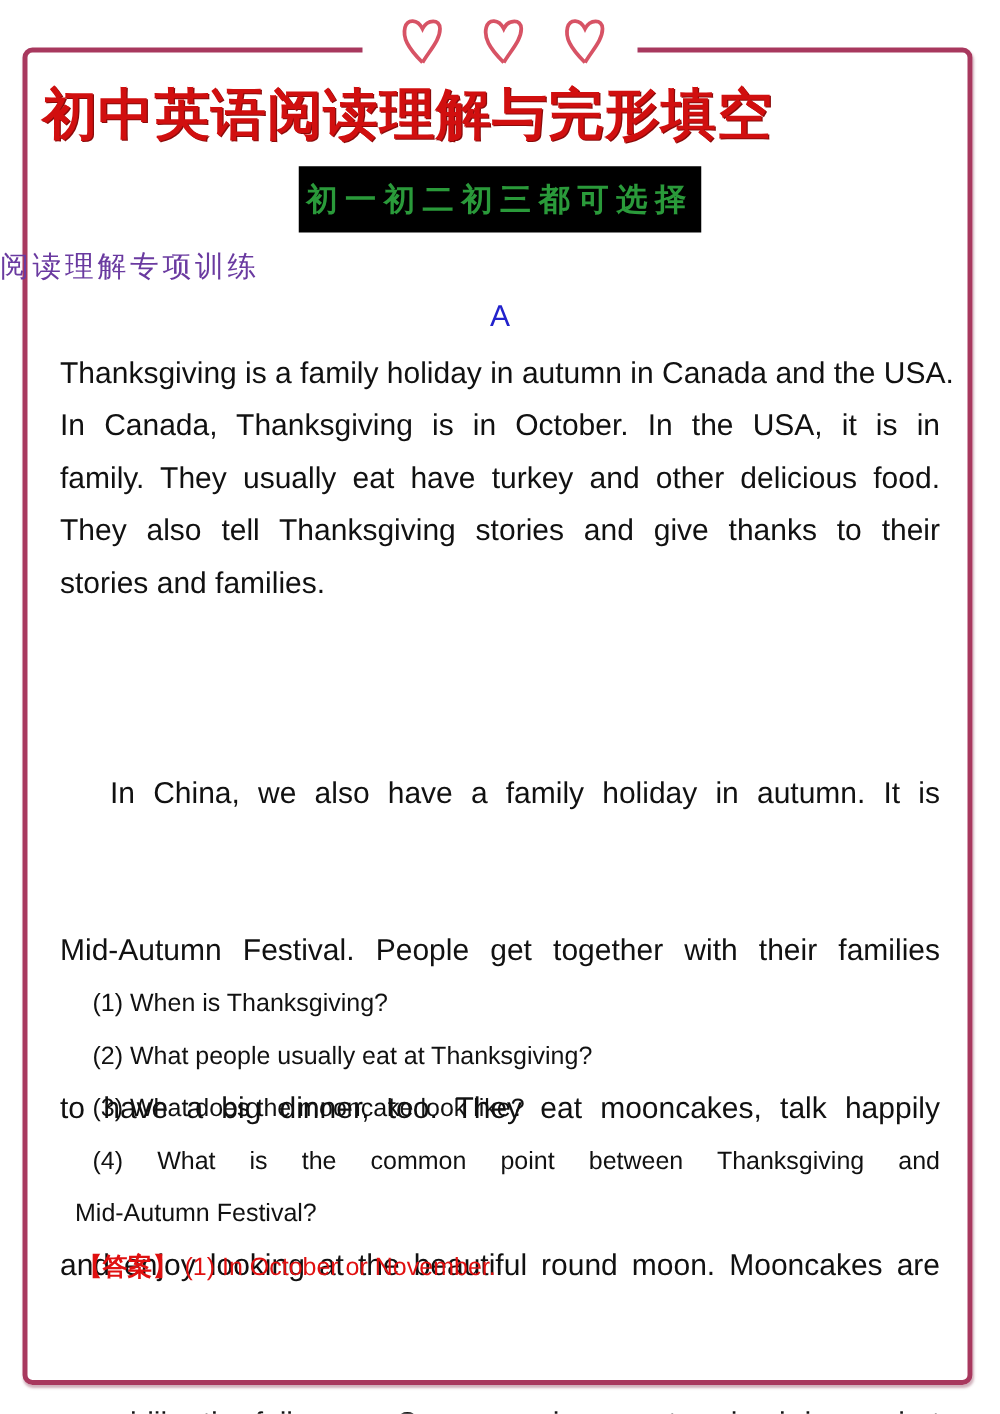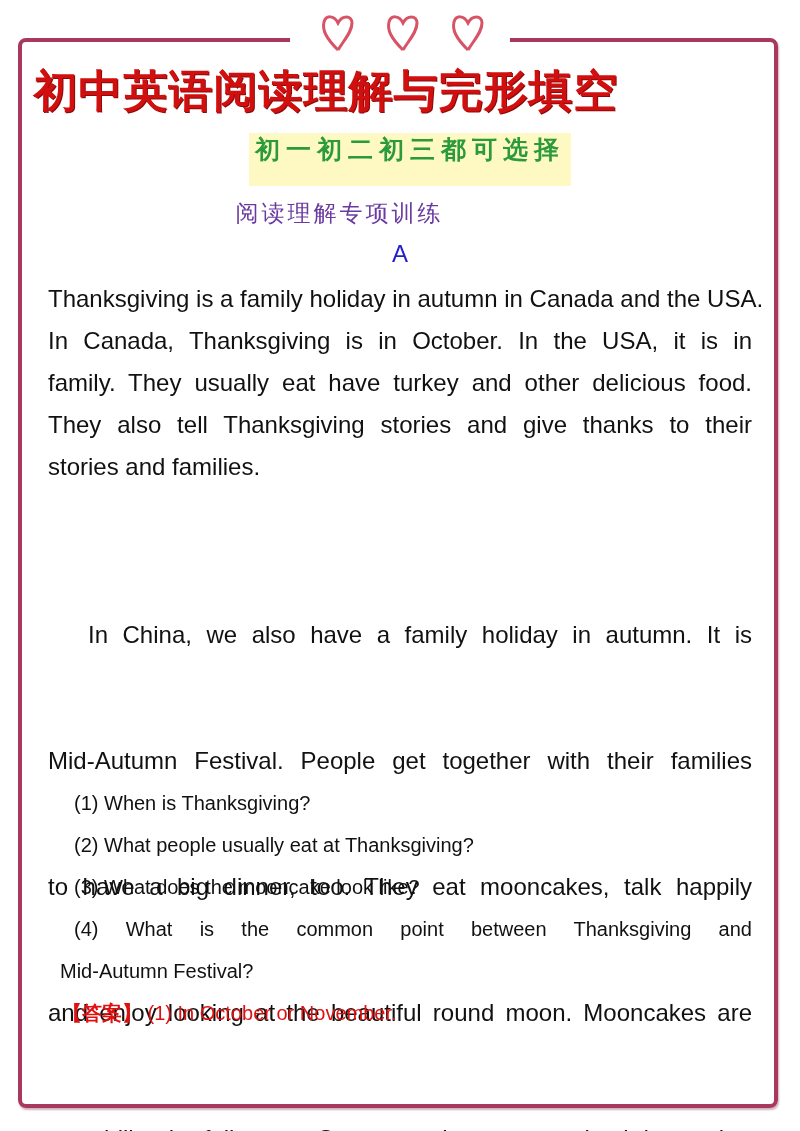--- a/index.html
+++ b/index.html
@@ -8,25 +8,25 @@
   .frame { position:absolute; left:18px; top:38px; width:760px; height:1070px;
            border:4px solid #a8385e; border-radius:8px; box-sizing:border-box;
            box-shadow: 1px 2px 2px rgba(120,30,60,0.35); }
   .frame-gap { position:absolute; top:30px; left:290px; width:220px; height:20px; background:#ffffff; }
   .hearts { position:absolute; top:10px; left:318px; width:170px; height:48px;
             display:flex; justify-content:space-between; }
   .heart { width:40px; height:44px; }
   .title { position:absolute; top:62px; left:0; width:652px; text-align:center;
            font-family:"DejaVu Serif", serif; font-weight:bold; font-size:44px;
            letter-spacing:1px; color:#d10f0f; text-shadow:1px 1px 0 #8a0b0b; }
-  .badge { position:absolute; top:133px; left:249px; width:322px; height:53px;
-           background:#fef9c3; display:flex; justify-content:center; }
+  .badge { position:absolute; top:133px; left:239px; width:322px; height:53px;
+           background:#000000; display:flex; align-items:center; justify-content:center; }
   .badge span { font-family:"DejaVu Serif", serif; font-weight:bold; font-size:25px;
                 color:#2a9a3a; letter-spacing:6px; }
-  .subtitle { position:absolute; top:198px; left:0; width:679px; text-align:center;
+  .subtitle { position:absolute; top:198px; left:0; width:679px; 
               font-family:"DejaVu Serif", serif; font-size:23px; color:#6a3aa0; letter-spacing:3px; }
   .section { position:absolute; top:240px; left:0; width:800px; text-align:center;
              font-family:"Liberation Sans", sans-serif; font-size:24px; color:#2222cc; }
   .body-text { position:absolute; left:48px; width:704px;
                font-family:"Liberation Sans", sans-serif; font-size:24px; color:#111;
                line-height:42px; text-align:justify; text-align-last:justify; }
   .line { display:block; height:42px; white-space:nowrap; }
   .line.last { text-align-last:left; }
   .p1 { top:278px; }
   .p2 { top:530px; }

